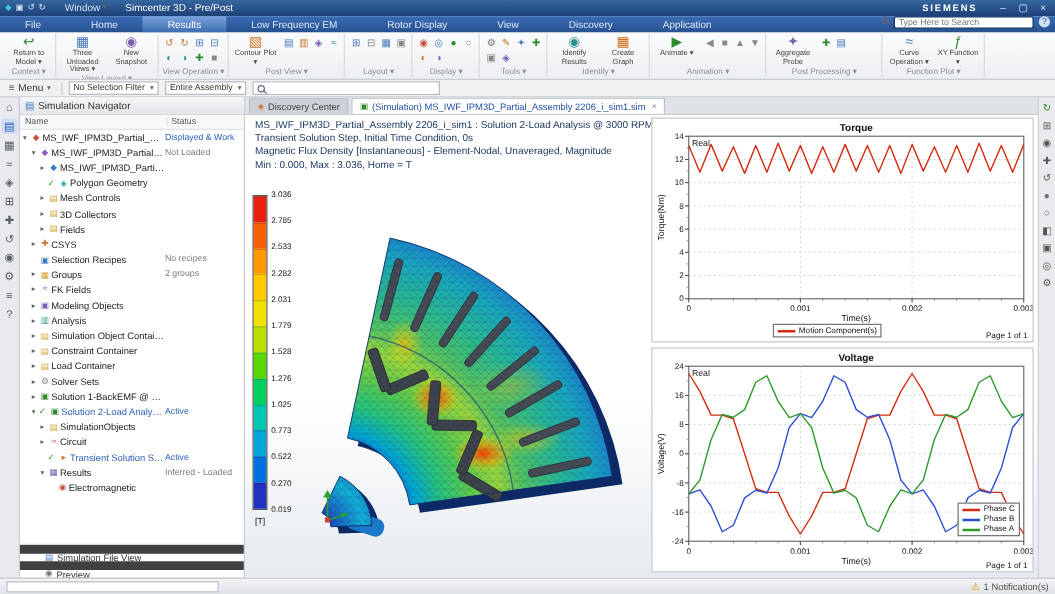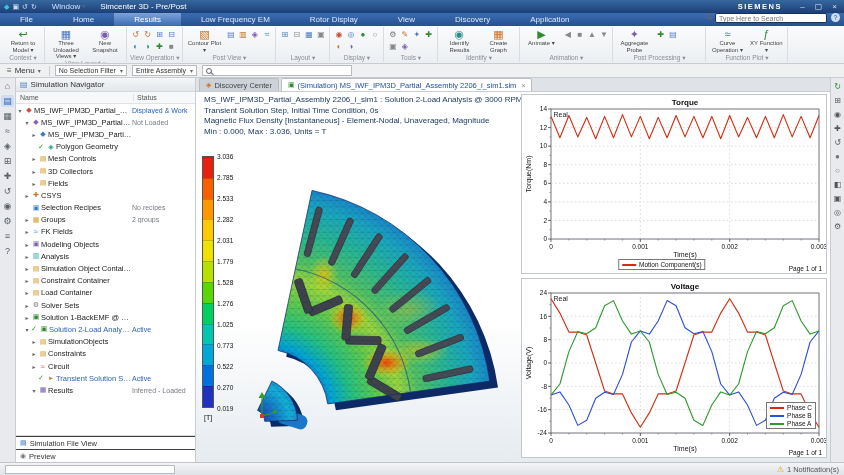--- a/index.html
+++ b/index.html
@@ -60,21 +60,21 @@
 .nav-tree{flex:1;overflow:hidden}
 .trow{display:flex;align-items:center;height:12.2px;white-space:nowrap;padding-right:1px}
 .trow .exp{width:8px;text-align:center;color:#666;font-size:6px;flex:none}
 .trow .chk{color:#2f9e2f;font-size:7px;width:8px;flex:none}
 .trow .ico{font-size:7px;width:10px;text-align:center;flex:none}
 .trow .lbl{overflow:hidden;text-overflow:ellipsis;color:#222;font-size:7.5px}
 .trow .lbl.blue{color:#2d62b8}
 .trow .sta{margin-left:auto;width:62px;flex:none;font-size:7px;color:#767b82;overflow:hidden;text-overflow:ellipsis}
 .trow .sta.blue{color:#2d62b8}
 .nav-footer{border-top:1px solid #d4d7db}
-.nav-foot-row{height:13px;display:flex;align-items:center;gap:3px;padding:0 4px;border-top:1px solid #404040;color:#333;font-size:7.5px}
+.nav-foot-row{height:13px;display:flex;align-items:center;gap:3px;padding:0 20px;border-top:7px solid #404040;color:#333;font-size:7.5px}
 
 .center{flex:1;display:flex;flex-direction:column;min-width:0}
 .doc-tabs{height:14px;background:#dfe2e6;display:flex;align-items:flex-end;padding-left:3px;gap:2px;border-bottom:1px solid #c9cdd2}
 .dtab{height:13px;display:flex;align-items:center;gap:3px;padding:0 6px;font-size:7.5px;background:#cdd2d8;color:#444;border:1px solid #b8bdc4;border-bottom:none;border-radius:2px 2px 0 0;white-space:nowrap}
 .dtab.active{background:#fff;color:#1d4f9e}
 .dtab .dico{font-size:7px}
 .dtab .close{color:#888;font-size:7px;margin-left:2px}
 .viewport{flex:1;position:relative;background:linear-gradient(#ffffff 62%,#e6ebf0);overflow:hidden}
 .vp-header{position:absolute;left:8px;top:3px;color:#16335e;font-size:8px;line-height:10.5px;white-space:nowrap}
 .legend{position:absolute;left:6px;top:64px;display:flex;gap:3px}
@@ -471,46 +471,46 @@
           <div class="trow">
             <span style="width: 14px; flex: 0 0 auto;"></span>
             <span class="exp">▸</span>
             <span class="ico" style="color: rgb(216, 163, 58);">▤</span>
             <span class="lbl">SimulationObjects</span>
             <span class="sta"></span>
           </div>
           <div class="trow">
             <span style="width: 14px; flex: 0 0 auto;"></span>
             <span class="exp">▸</span>
-            <span class="ico" style="color: rgb(216, 163, 58);">▤</span>
-            <span class="lbl">Constraints</span>
-            <span class="sta"></span>
-          </div>
-          <div class="trow">
-            <span style="width: 14px; flex: 0 0 auto;"></span>
-            <span class="exp">▸</span>
             <span class="ico" style="color: rgb(200, 80, 58);">≈</span>
             <span class="lbl">Circuit</span>
             <span class="sta"></span>
           </div>
           <div class="trow">
             <span style="width: 14px; flex: 0 0 auto;"></span>
             <span class="exp"></span>
             <span class="chk">✓</span>
             <span class="ico" style="color: rgb(200, 122, 42);">▸</span>
             <span class="lbl blue">Transient Solution Step</span>
             <span class="sta blue">Active</span>
           </div>
           <div class="trow">
             <span style="width: 14px; flex: 0 0 auto;"></span>
             <span class="exp">▾</span>
             <span class="ico" style="color: rgb(122, 95, 176);">▦</span>
             <span class="lbl">Results</span>
             <span class="sta">Inferred - Loaded</span>
           </div>
+          <div class="trow">
+            <span style="width: 21px; flex: 0 0 auto;"></span>
+            <span class="exp"></span>
+            <span class="ico" style="color: rgb(200, 80, 58);">◉</span>
+            <span class="lbl">Electromagnetic</span>
+            <span class="sta"></span>
+          </div>
         </div>
       <div class="nav-footer" id="nav-footer">
           <div class="nav-foot-row">
             <span style="color: rgb(74, 120, 192); font-size: 7px;">▤</span>
             <span>Simulation File View</span>
           </div>
           <div class="nav-foot-row">
             <span style="color: rgb(112, 117, 122); font-size: 7px;">◉</span>
             <span>Preview</span>
           </div>
@@ -528,21 +528,21 @@
             <span>(Simulation) MS_IWF_IPM3D_Partial_Assembly 2206_i_sim1.sim</span>
             <span class="close">×</span>
           </div>
         </div>
 
       <div class="viewport">
         <div class="vp-header">
           <div>MS_IWF_IPM3D_Partial_Assembly 2206_i_sim1 : Solution 2-Load Analysis @ 3000 RPM</div>
           <div>Transient Solution Step, Initial Time Condition, 0s</div>
           <div>Magnetic Flux Density [Instantaneous] - Element-Nodal, Unaveraged, Magnitude</div>
-          <div>Min : 0.000, Max : 3.036, Units = T</div>
+          <div>Min : 0.000, Max : 3.036, Home = T</div>
         </div>
 
         <div class="legend">
           <div class="legend-bar" id="legend-bar">
               <div class="legend-band" style="background: rgb(232, 32, 16);"></div>
               <div class="legend-band" style="background: rgb(248, 95, 0);"></div>
               <div class="legend-band" style="background: rgb(255, 152, 0);"></div>
               <div class="legend-band" style="background: rgb(255, 200, 0);"></div>
               <div class="legend-band" style="background: rgb(240, 224, 0);"></div>
               <div class="legend-band" style="background: rgb(184, 224, 0);"></div>

